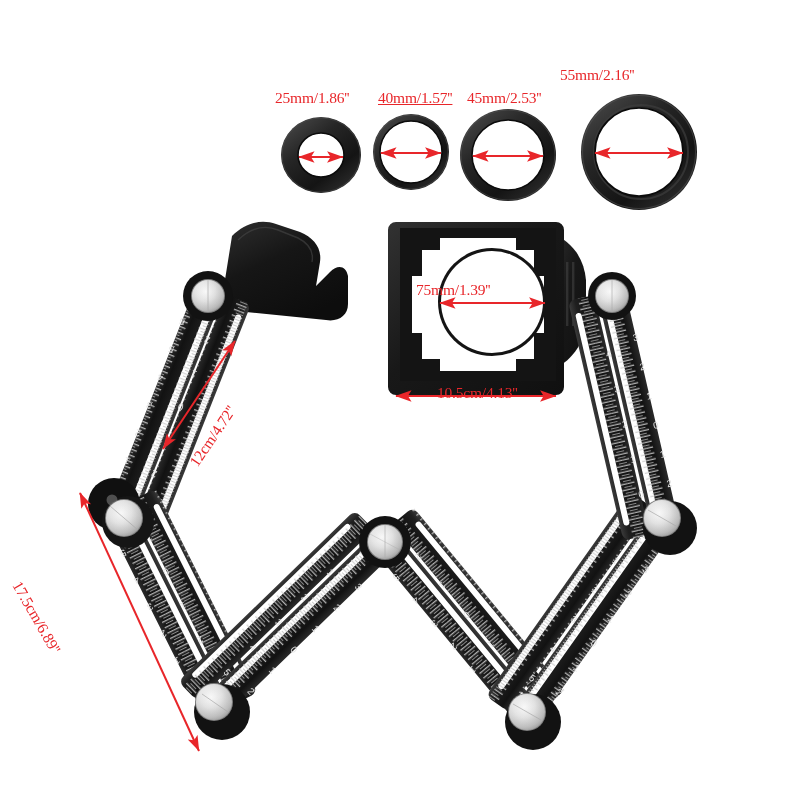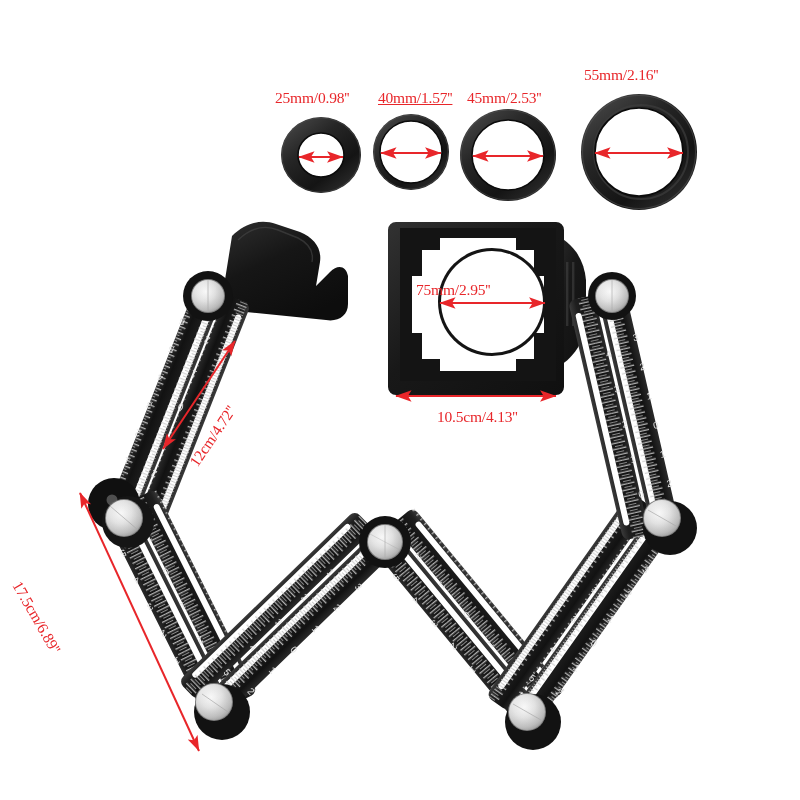--- a/index.html
+++ b/index.html
@@ -417,29 +417,29 @@
           <circle cx="612" cy="296" r="16" fill="url(#knobSheen)" opacity="0.5"></circle>
           <path d="M612,280 L612,312" stroke="#a9a9a9" stroke-width="0.9" opacity="0.7"></path>
         </g>
       </g>
 
       <path d="M235,341 L163,449" stroke="#e8262a" stroke-width="2" marker-start="url(#arrL)" marker-end="url(#arrR)"></path>
       <path d="M80,493 L199,751" stroke="#e8262a" stroke-width="2" marker-start="url(#arrL)" marker-end="url(#arrR)"></path>
     </g>
   </svg>
 
-  <div class="dim-label" style="left:275px; top:89px;">25mm/0.98''</div>
+  <div class="dim-label" style="left:275px; top:89px;">25mm/1.86''</div>
 
   <div class="dim-label" style="left:378px; top:89px;text-decoration:underline;">40mm/1.57''</div>
 
   <div class="dim-label" style="left:467px; top:89px;">45mm/2.53''</div>
 
-  <div class="dim-label" style="left:584px; top:66px;">55mm/2.16''</div>
-
-  <div class="dim-label" style="left:416px; top:281px;">75mm/2.95''</div>
-
-  <div class="dim-label" style="left:437px; top:408px;text-align:right;">10.5cm/4.13''</div>
+  <div class="dim-label" style="left:560px; top:66px;">55mm/2.16''</div>
+
+  <div class="dim-label" style="left:416px; top:281px;">75mm/1.39''</div>
+
+  <div class="dim-label" style="left:437px; top:384px;text-align:right;">10.5cm/4.13''</div>
 
   <div class="dim-label rot-12" style="left:186px; top:460px;">12cm/4.72''</div>
 
   <div class="dim-label rot-175" style="left:24px; top:578px;">17.5cm/6.89''</div>
 
 </div>
 
 </body></html>

